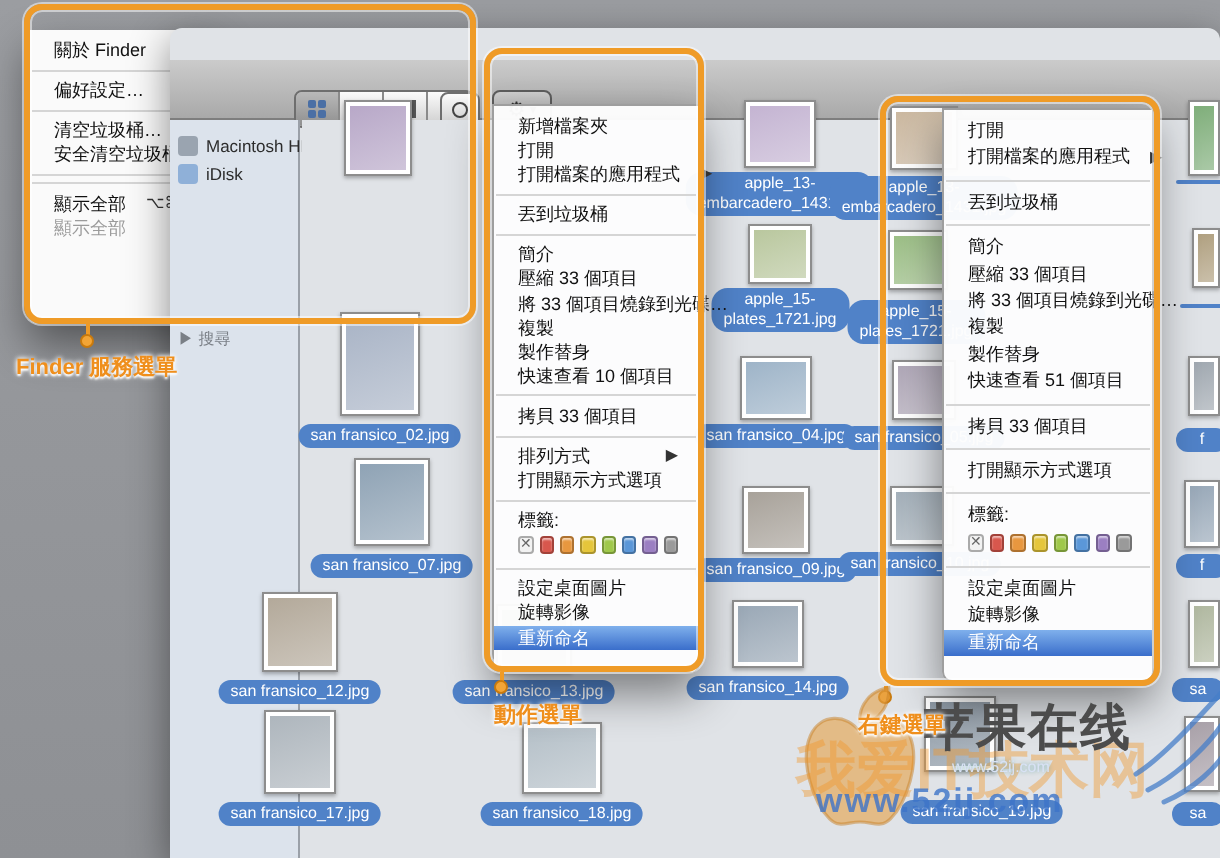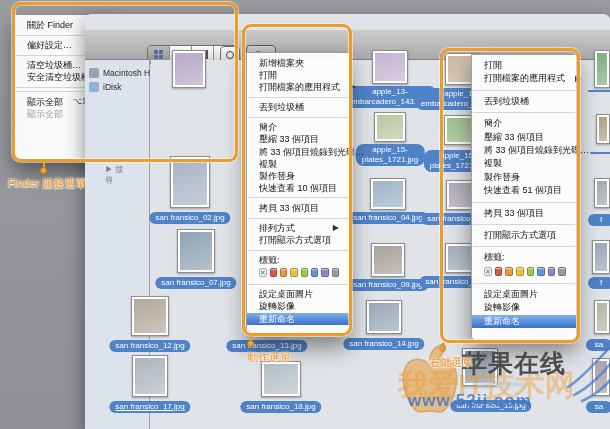--- a/index.html
+++ b/index.html
@@ -35,21 +35,21 @@
   .ic-flow{width:11px;height:9px;position:relative;background:linear-gradient(90deg,#777 0 2px,transparent 2px 3px,#444 3px 8px,transparent 8px 9px,#777 9px 11px);}
   #ql-btn{position:absolute;left:135px;top:16px;width:20px;height:18px;border:1px solid #6e6e6e;border-radius:4px;background:linear-gradient(180deg,#fbfbfb,#cdcdcd);display:flex;align-items:center;justify-content:center;}
   .ic-eye{width:8px;height:8px;border:1.5px solid #444;border-radius:50%;}
   #gear-btn{position:absolute;left:161px;top:15px;width:30px;height:19px;border:1px solid #5d5d5d;border-radius:4px;background:linear-gradient(180deg,#cfcfcf,#9f9f9f);display:flex;align-items:center;justify-content:center;font-size:10px;color:#333;gap:2px;}
   .ic-caret{font-size:7px;color:#333;}
   
   #sidebar{position:absolute;left:0;top:46px;width:65px;height:369px;background:#dce3ec;border-right:1px solid #9aa0a8;font-size:8.5px;color:#2c2c2c;padding-top:6px;}
   .sb-row{display:flex;align-items:center;gap:4px;padding:2px 4px;white-space:nowrap;}
   .sb-ic{width:10px;height:10px;border-radius:2px;flex:0 0 10px;display:flex;align-items:center;justify-content:center;font-size:7px;color:#fff;}
   .sb-gap{height:66px;}
-  .sb-search{color:#7a7f86;font-size:8px;padding:4px 20px;}
+  .sb-search{color:#7a7f86;font-size:8px;padding:4px 4px;}
   #files-area{position:absolute;left:66px;top:46px;right:0;bottom:0;background:#e0e3e7;}
   
   .thumb{position:absolute;background:#fff;border:1px solid #8d8d8d;box-shadow:0 1px 2px rgba(0,0,0,.3);padding:2px;z-index:5;}
   .thumb-img{width:100%;height:100%;}
   .pill{position:absolute;transform:translateX(-50%);background:#5082c8;color:#fff;font-size:8px;line-height:10px;padding:1px 6px;border-radius:8px;white-space:nowrap;text-align:center;z-index:5;}
   .pill.frag{transform:none;}
   
   .menu{position:absolute;background:rgba(253,253,253,.97);border:1px solid #9e9e9e;border-radius:0 0 5px 5px;box-shadow:0 10px 22px rgba(0,0,0,.45);padding:4px 0;font-size:9px;color:#111;}
   .menu-item{display:flex;align-items:center;justify-content:space-between;padding:0 10px 0 12px;line-height:12.1px;white-space:nowrap;}
   .menu-item .mi-right{color:#333;margin-left:10px;font-size:8px;}
@@ -69,21 +69,21 @@
   .svc-row.hl{background:linear-gradient(180deg,#7fb0ec,#3a6ecb);color:#fff;}
   .svc-row.hl .svc-cat{color:#fff;}
   .svc-ic{width:9px;height:9px;margin-right:4px;border-radius:2px;flex:0 0 9px;}
   
   #ctx-menu .menu-item{line-height:13.4px;}
   #ctx-menu .menu-sep{margin:4px 1px;}
   
   .callout-box{position:absolute;border:3px solid #ef9b27;border-radius:9px;box-shadow:0 0 0 1px rgba(255,255,255,.5),inset 0 0 0 1px rgba(255,255,255,.5);z-index:35;pointer-events:none;}
   .callout-line{position:absolute;width:2px;background:#ef9b27;z-index:35;}
   .callout-dot{position:absolute;width:7px;height:7px;border-radius:50%;background:#f3a536;border:1px solid #c97a0d;z-index:36;}
-  .callout-label{position:absolute;font-size:11px;font-weight:normal;color:#ef8f1d;z-index:45;white-space:nowrap;
+  .callout-label{position:absolute;font-size:11px;font-weight:bold;color:#ef8f1d;z-index:45;white-space:nowrap;
     text-shadow:0 0 2px #fff,0 0 3px #fff,0 1px 1px #fff;}
   
   #watermark{position:absolute;right:0;bottom:0;width:220px;height:90px;z-index:44;pointer-events:none;}
   #wm-site{position:absolute;left:72px;top:8px;font-size:25px;font-weight:bold;color:#4c4c4c;letter-spacing:1px;}
   #wm-url-small{position:absolute;left:86px;top:40px;font-size:8px;color:#d9e2f5;text-shadow:0 0 2px #7aa;}
   #wm-overlay{position:absolute;left:8px;top:26px;font-size:30px;font-weight:bold;color:rgba(240,150,40,.42);white-space:nowrap;}
   #wm-url-big{position:absolute;left:18px;top:52px;font-size:17px;font-weight:bold;color:rgba(60,115,200,.8);letter-spacing:1px;}
   #wm-apple{position:absolute;left:0;top:0;}
   #wm-wing{position:absolute;right:-6px;top:0;}
 </style>
@@ -154,21 +154,21 @@
         <div class="thumb-img" style="background: linear-gradient(160deg, rgb(179, 169, 154), rgba(255, 255, 255, 0.333)), rgb(179, 169, 154);"></div>
       </div>
       <div class="pill" style="left: 150px; top: 340px;">san fransico_12.jpg</div>
       <div class="thumb" style="left: 248px; top: 302px; width: 38px; height: 34px;">
         <div class="thumb-img" style="background: linear-gradient(160deg, rgb(157, 176, 160), rgba(255, 255, 255, 0.333)), rgb(157, 176, 160);"></div>
       </div>
       <div class="pill" style="left: 267px; top: 340px;">san fransico_13.jpg</div>
       <div class="thumb" style="left: 132px; top: 355px; width: 36px; height: 42px;">
         <div class="thumb-img" style="background: linear-gradient(160deg, rgb(174, 182, 189), rgba(255, 255, 255, 0.333)), rgb(174, 182, 189);"></div>
       </div>
-      <div class="pill" style="left: 150px; top: 401px; text-decoration: underline;">san fransico_17.jpg</div>
+      <div class="pill" style="left: 150px; top: 401px;">san fransico_17.jpg</div>
       <div class="thumb" style="left: 261px; top: 361px; width: 40px; height: 36px;">
         <div class="thumb-img" style="background: linear-gradient(160deg, rgb(181, 192, 200), rgba(255, 255, 255, 0.333)), rgb(181, 192, 200);"></div>
       </div>
       <div class="pill" style="left: 281px; top: 401px;">san fransico_18.jpg</div>
       <div class="thumb" style="left: 372px; top: 50px; width: 36px; height: 34px;">
         <div class="thumb-img" style="background: linear-gradient(160deg, rgb(196, 180, 210), rgba(255, 255, 255, 0.333)), rgb(196, 180, 210);"></div>
       </div>
       <div class="pill" style="left: 390px; top: 86px;">
         <div>apple_13-</div>
         <div>embarcadero_1431.jpg</div>

